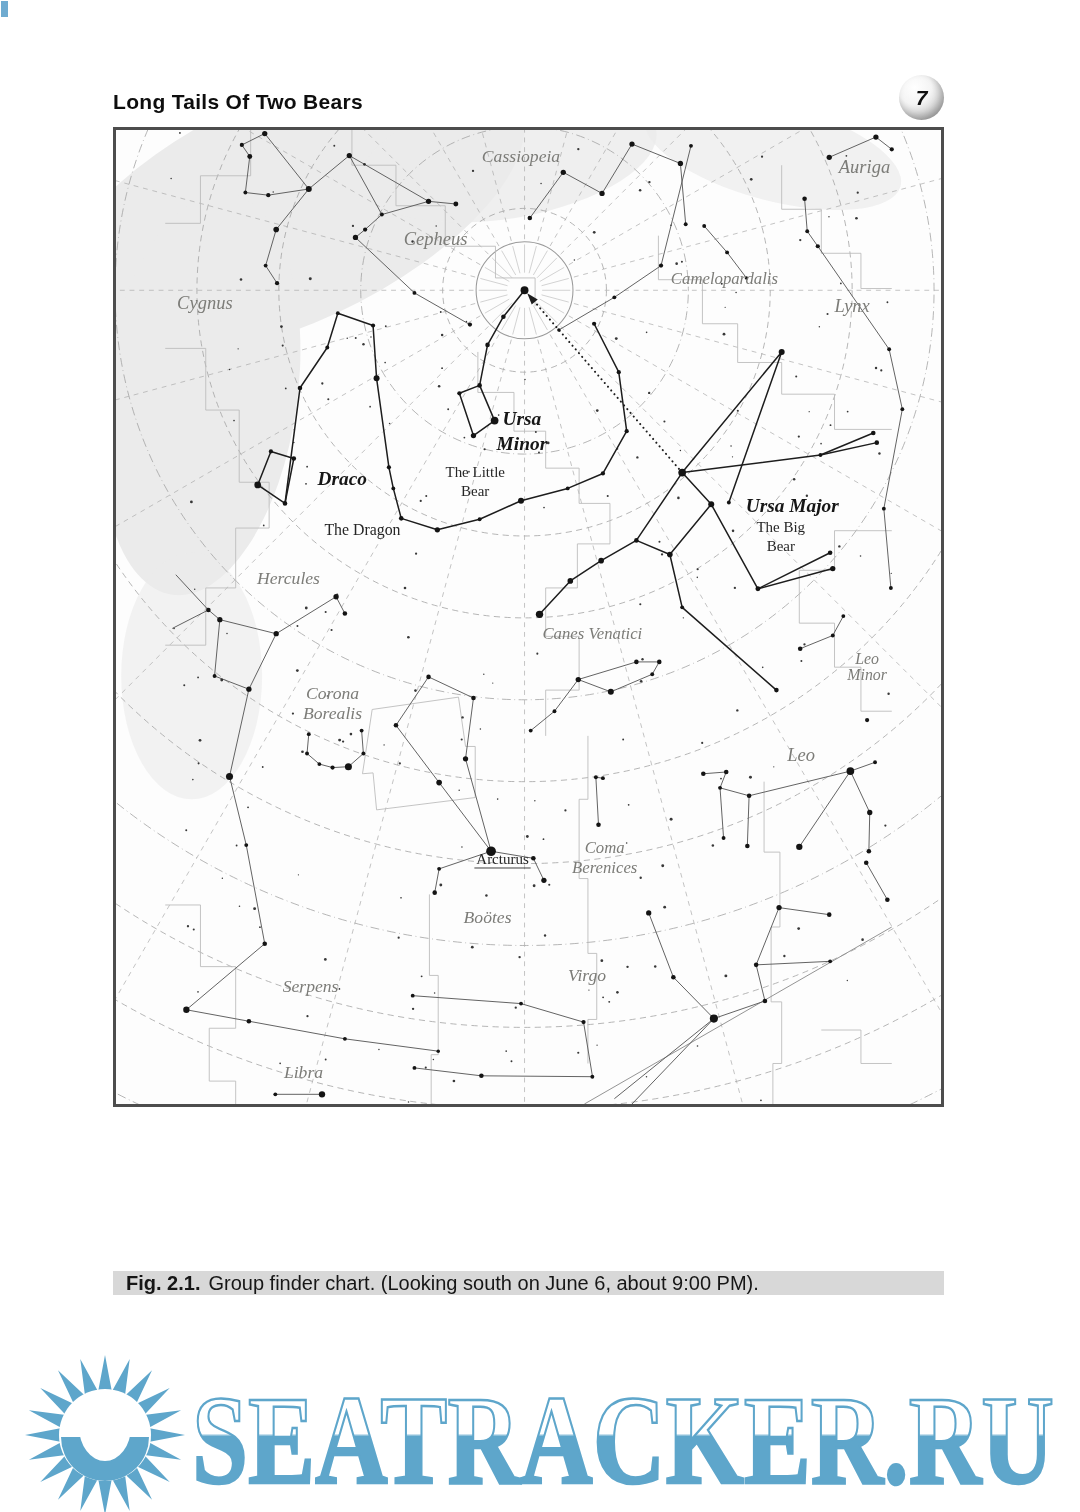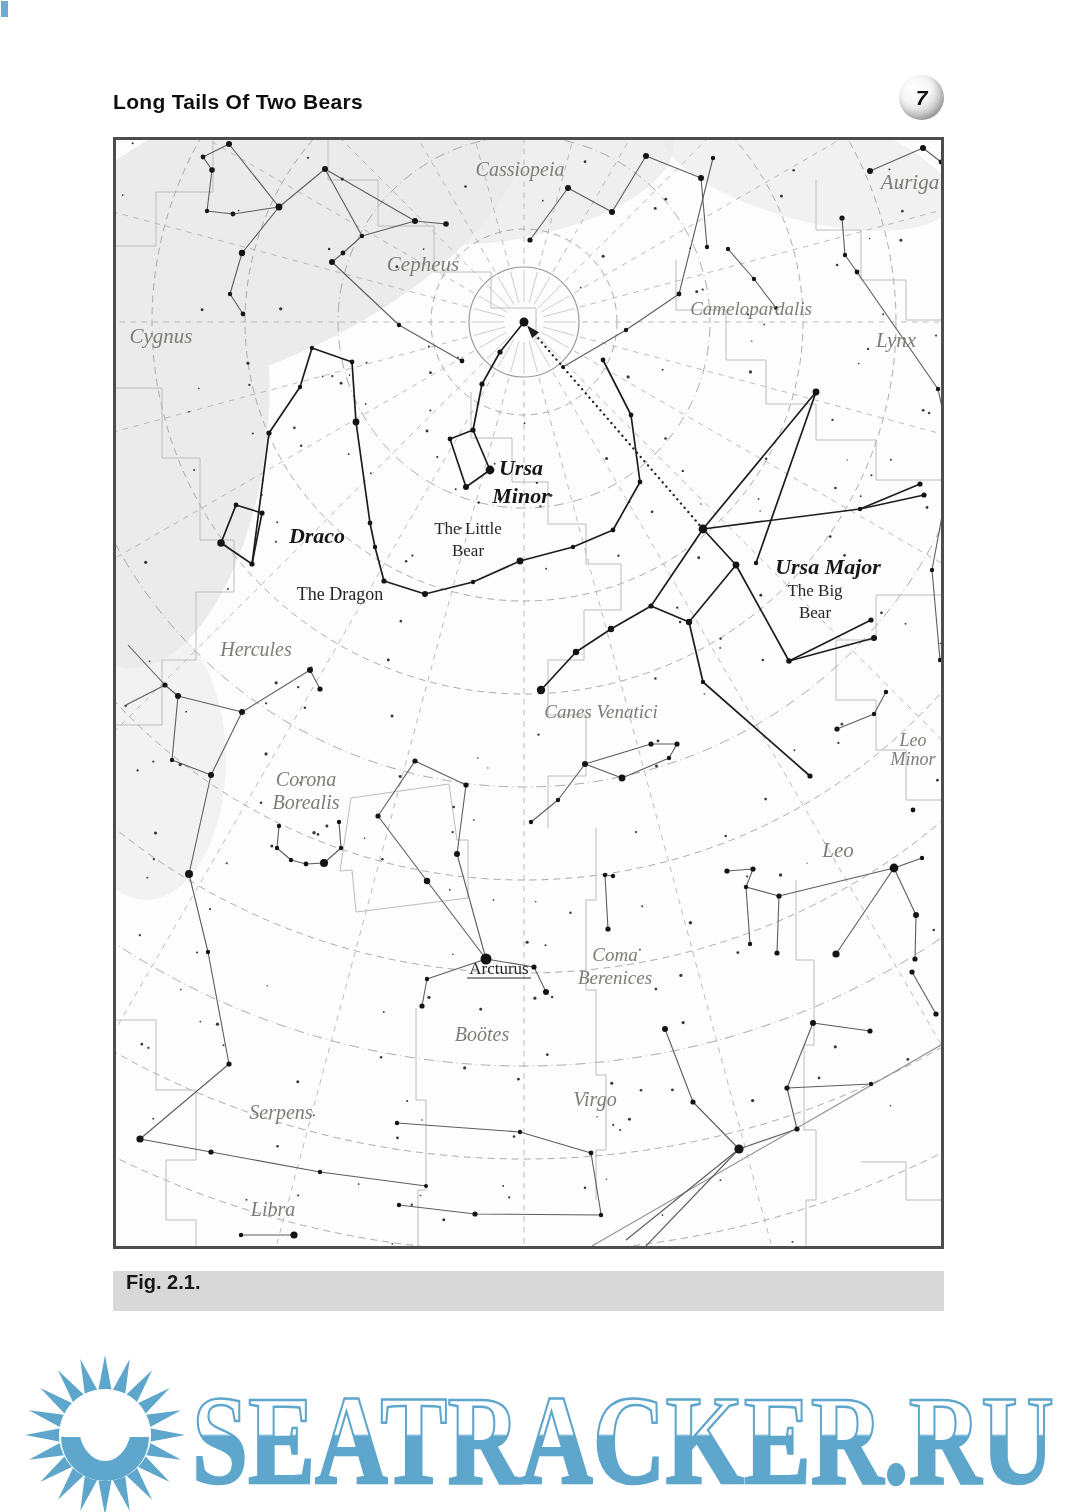--- a/index.html
+++ b/index.html
@@ -13,28 +13,28 @@
     letter-spacing:.3px;color:#0e0e0e;margin-top:6px;
   }
   .page-ball{
     position:absolute;left:899px;top:75px;width:45px;height:45px;border-radius:50%;
     background:radial-gradient(circle at 35% 28%,#ffffff 0%,#f4f4f4 38%,#cccccc 70%,#969696 100%);
     display:flex;align-items:center;justify-content:center;
     font-style:italic;font-weight:bold;font-size:21px;color:#101010;
     box-shadow:inset -3px -4px 7px rgba(0,0,0,.22);
   }
   .chart-frame{
-    position:absolute;left:113px;top:137px;width:831px;height:1112px;
+    position:absolute;left:113px;top:127px;width:831px;height:980px;
     border:3px solid #4d4d4d;box-sizing:border-box;background:#fdfdfd;
   }
   #star-chart{display:block;width:100%;height:100%;}
   .chart-label{font-family:"Liberation Serif",serif;}
   .caption-bar{
-    position:absolute;left:113px;top:1271px;width:831px;height:40px;background:#d8d8d8;
-    display:flex;align-items:flex-start;font-size:20px;color:#161616;
+    position:absolute;left:113px;top:1271px;width:831px;height:24px;background:#d8d8d8;
+    display:flex;align-items:flex-end;font-size:20px;color:#161616;
   }
   .caption-bar .fig{font-weight:bold;margin:0 8px 0 13px;white-space:nowrap;}
   .watermark{position:absolute;left:0;top:1347px;width:1080px;height:165px;}
   text.wm{font-family:"Liberation Serif",serif;font-weight:bold;}
 </style>
 </head>
 <body>
 
 <div class="artifact"></div>
 
@@ -612,20 +612,21 @@
         <text x="366" y="901" text-anchor="middle" font-size="20" class="chart-label" fill="#7c7c78" font-style="italic" font-weight="normal">Boötes</text>
         <text x="479" y="966" text-anchor="middle" font-size="20" class="chart-label" fill="#7c7c78" font-style="italic" font-weight="normal">Virgo</text>
         <text x="165" y="979" text-anchor="middle" font-size="20" class="chart-label" fill="#7c7c78" font-style="italic" font-weight="normal">Serpens</text>
         <text x="157" y="1076" text-anchor="middle" font-size="20" class="chart-label" fill="#7c7c78" font-style="italic" font-weight="normal">Libra</text>
       </g>
     </svg>
 </div>
 
 <div class="caption-bar">
   <span class="fig">Fig. 2.1.</span>
+  <span>Group finder chart. (Looking south on June 6, about 9:00 PM).</span>
 </div>
 
 <svg class="watermark" viewBox="0 0 1080 165" xmlns="http://www.w3.org/2000/svg">
   <defs>
     <linearGradient id="wmg" x1="0" y1="0" x2="0" y2="1">
       <stop offset="0" stop-color="#ffffff"></stop>
       <stop offset="0.45" stop-color="#ffffff"></stop>
       <stop offset="0.47" stop-color="#5ea6cb"></stop>
       <stop offset="1" stop-color="#5ea6cb"></stop>
     </linearGradient>

